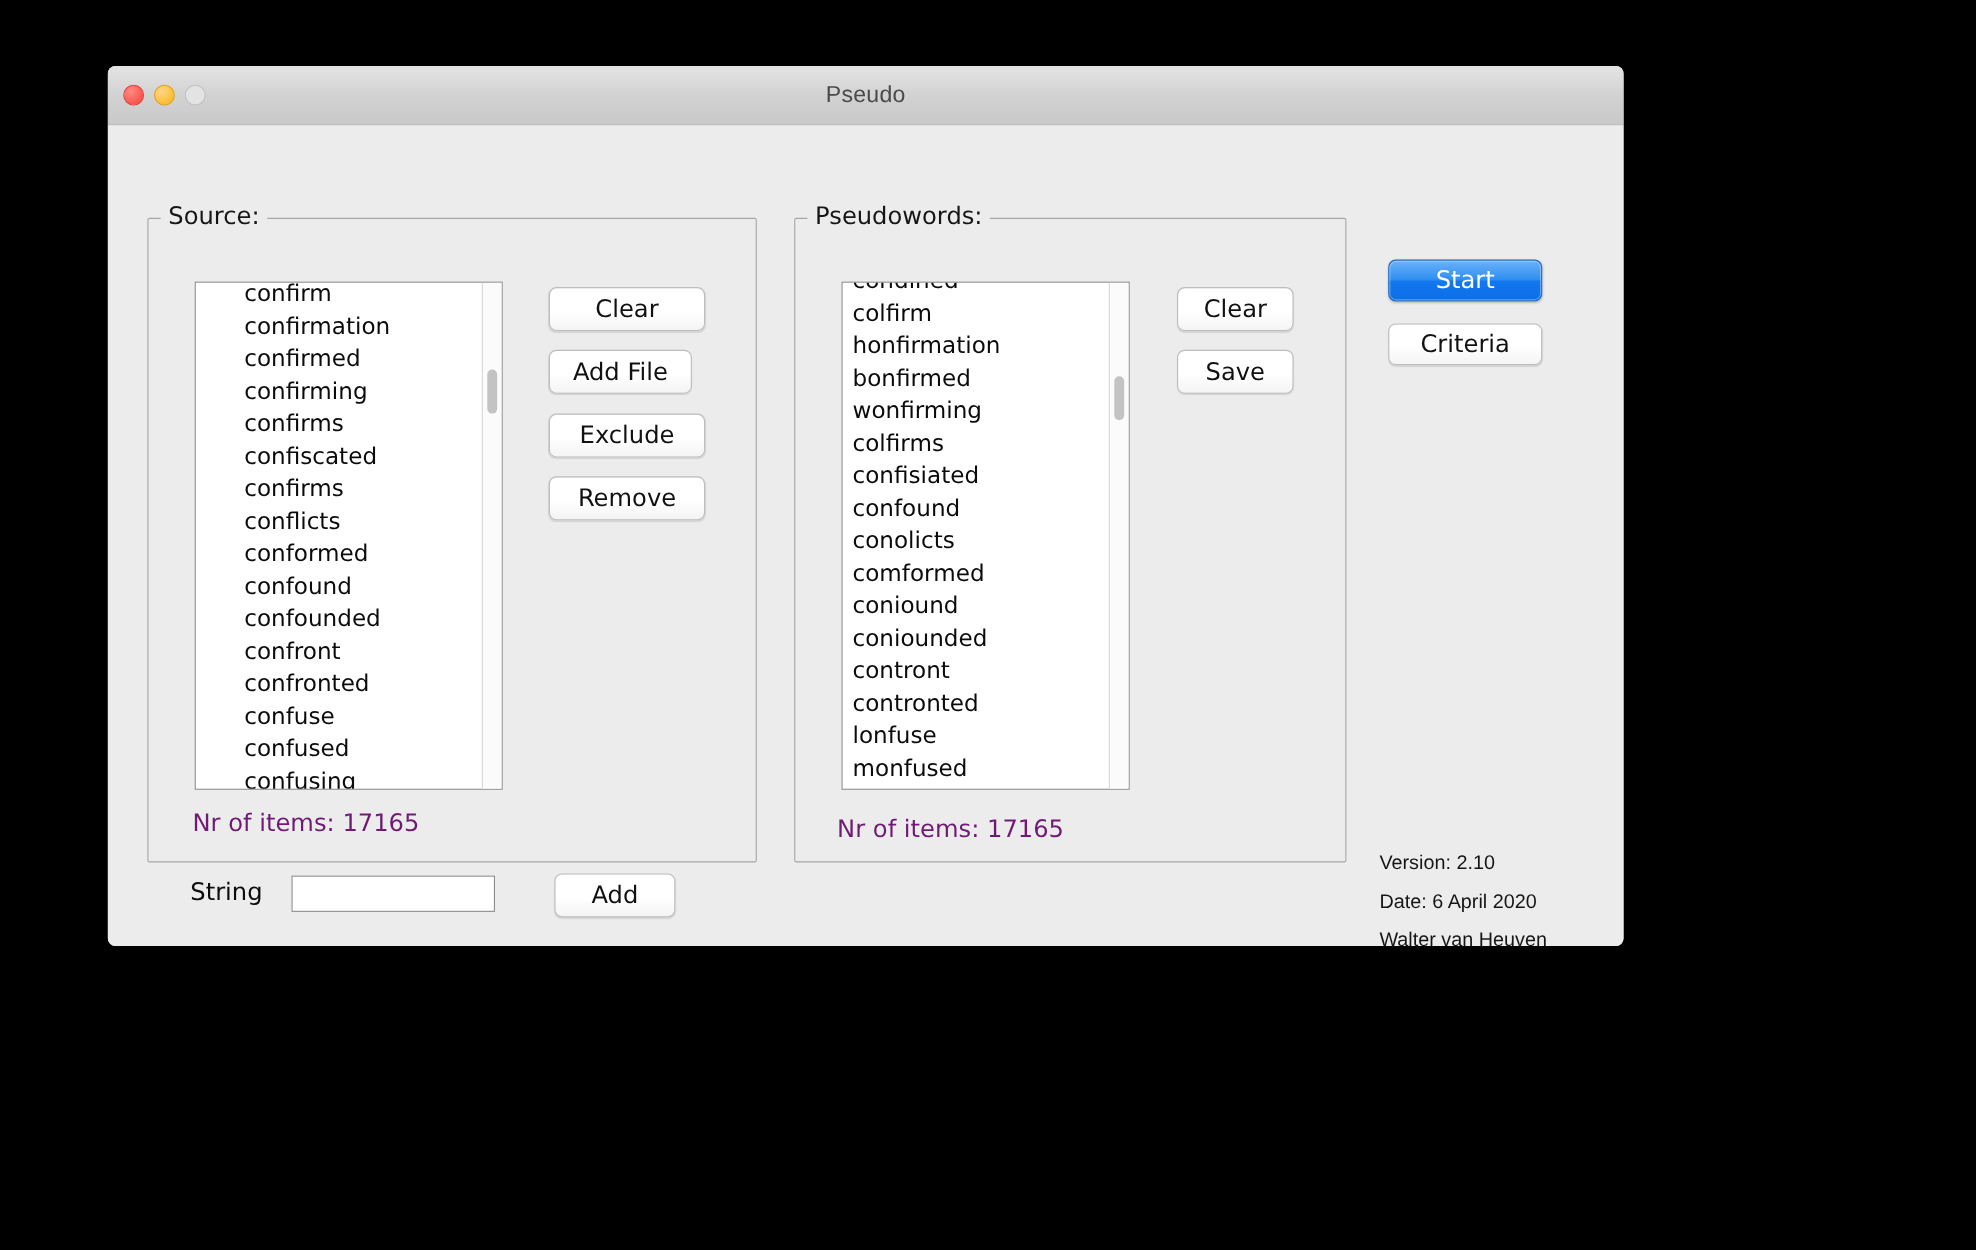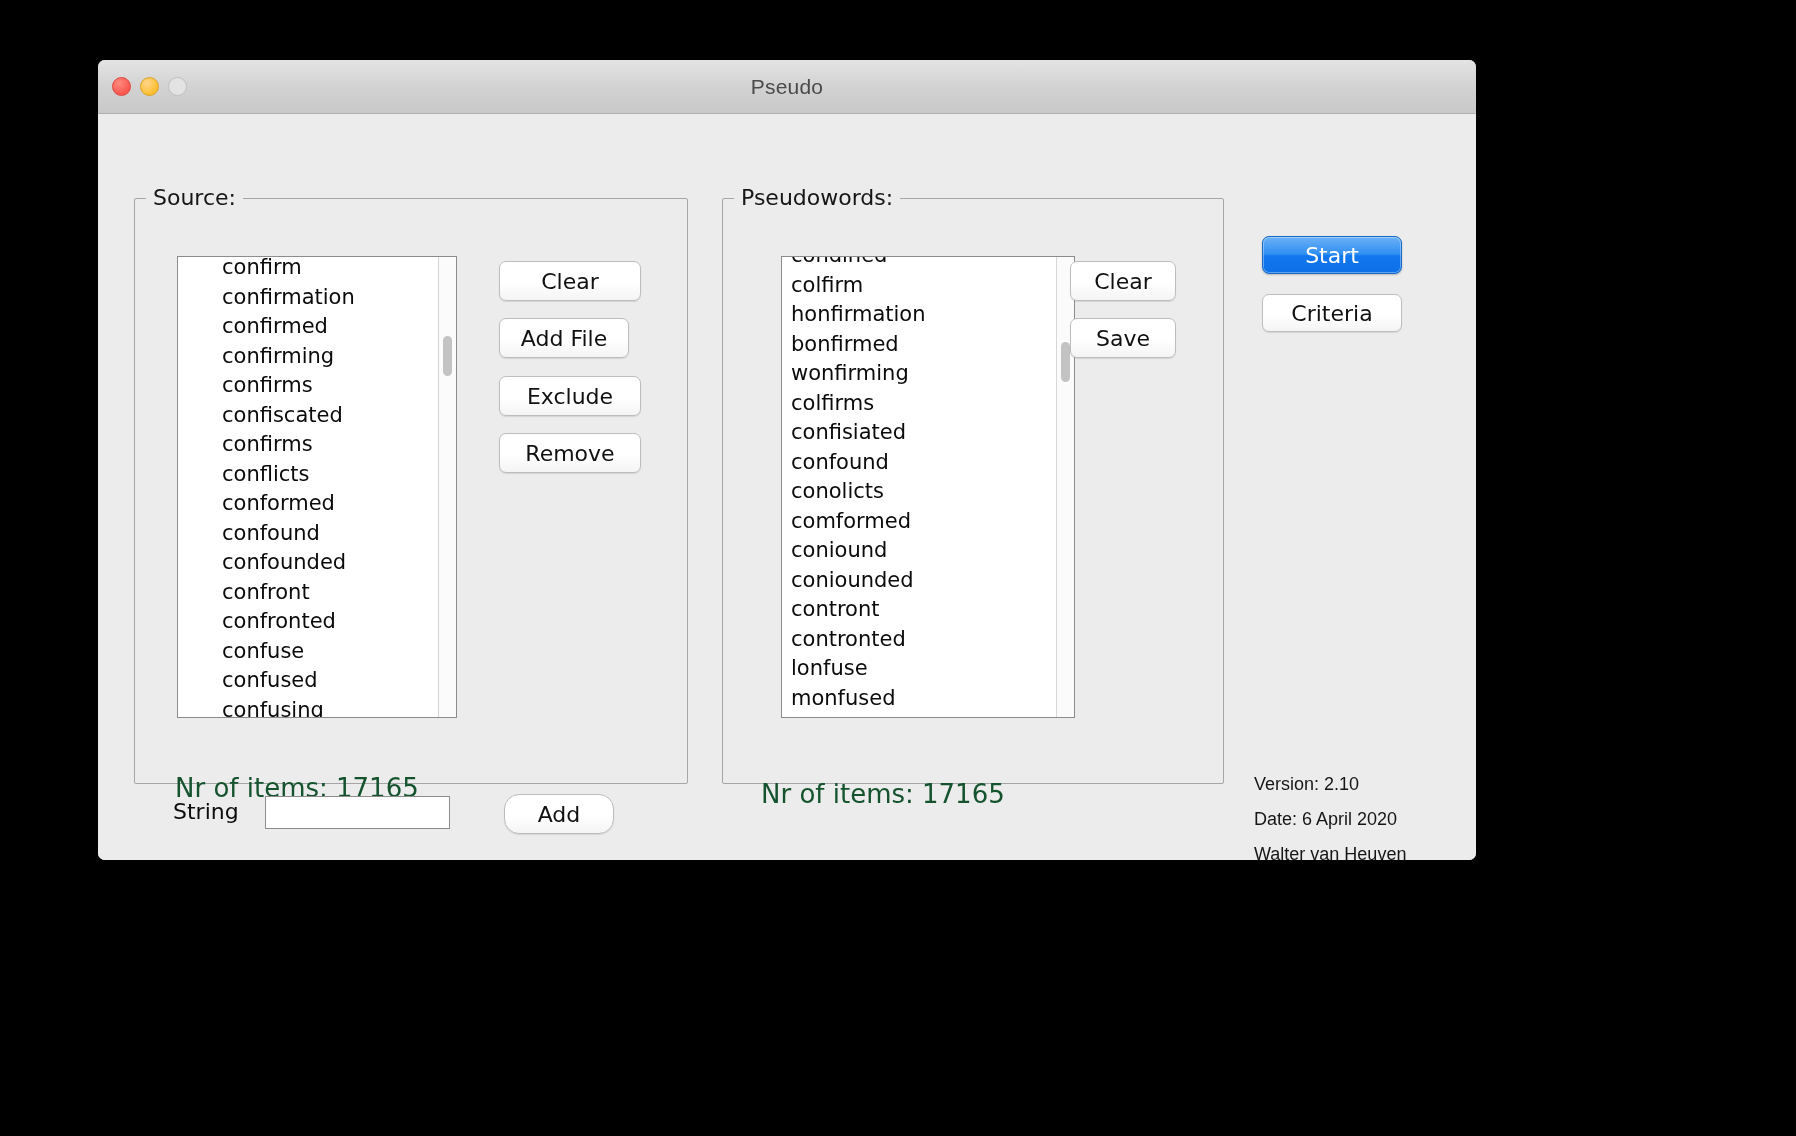--- a/index.html
+++ b/index.html
@@ -137,21 +137,21 @@
     left: 4px;
     width: 9px;
     border-radius: 5px;
     background: #c3c3c3;
   }
 
   #list-source { left: 42px;  top: 57px; width: 280px; height: 462px; }
   #list-source .items { top: -4px; padding-left: 44px; }
   #list-source .scrollthumb { top: 79px; height: 40px; }
 
-  #list-pseudo { left: 58px;  top: 57px; width: 294px; height: 462px; padding-left: 36px; }
+  #list-pseudo { left: 42px;  top: 57px; width: 262px; height: 462px; padding-left: 36px; }
   #list-pseudo .items { top: -16px; }
   #list-pseudo .scrollthumb { top: 85px; height: 40px; }
 
   
   .btn {
     position: absolute;
     background: linear-gradient(to bottom, #ffffff 0%, #ffffff 55%, #f4f4f4 100%);
     border: 1px solid #bdbdbd;
     border-radius: 7px;
     box-shadow: 0 1px 1px rgba(0,0,0,0.10);
@@ -177,25 +177,24 @@
   #btn-exclude       { left: 364px; top: 177px; width: 142px; height: 40px; }
   #btn-remove        { left: 364px; top: 234px; width: 142px; height: 40px; }
 
   
   #btn-clear-pseudo  { left: 347px; top: 62px;  width: 106px; height: 40px; }
   #btn-save          { left: 347px; top: 119px; width: 106px; height: 40px; }
 
   
   .counter {
     position: absolute;
-    font-size: 26px;
-    color: #14532d;
+    font-size: 22px;
+    color: #701a75;
     white-space: nowrap;
     font-family: "DejaVu Sans", sans-serif;
-    margin-top: 37px;
   }
   #counter-source { left: 40px; top: 537px; }
   #counter-pseudo { left: 38px; top: 543px; }
 
   
   #string-label {
     position: absolute;
     left: 38px;
     top: 600px;
     font-size: 22px;
@@ -209,21 +208,21 @@
     width: 185px;
     height: 33px;
     background: #fff;
     border: 1px solid #8c8c8c;
     box-sizing: border-box;
     outline: none;
     font-size: 19px;
     padding: 0 5px;
     font-family: "DejaVu Sans", sans-serif;
   }
-  #btn-add { left: 369px; top: 595px; width: 110px; height: 40px; border-radius: 15px; }
+  #btn-add { left: 369px; top: 595px; width: 110px; height: 40px; }
 
   
   #btn-start    { position:absolute; left: 1164px; top: 122px; width: 140px; height: 38px; }
   #btn-criteria { position:absolute; left: 1164px; top: 180px; width: 140px; height: 38px; }
 
   .infoline {
     position: absolute;
     font-size: 18px;
     color: #161616;
     white-space: nowrap;

